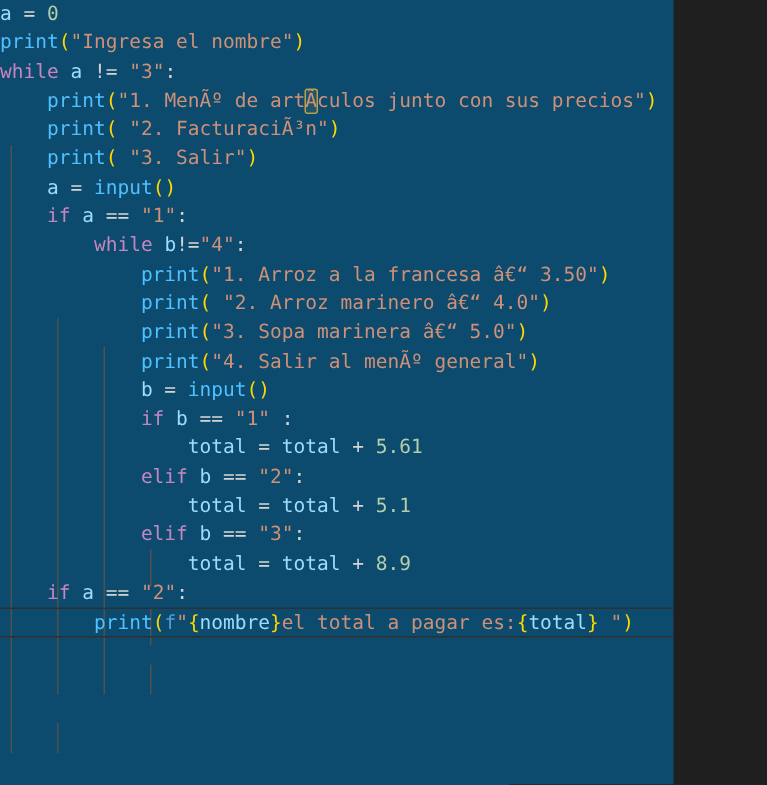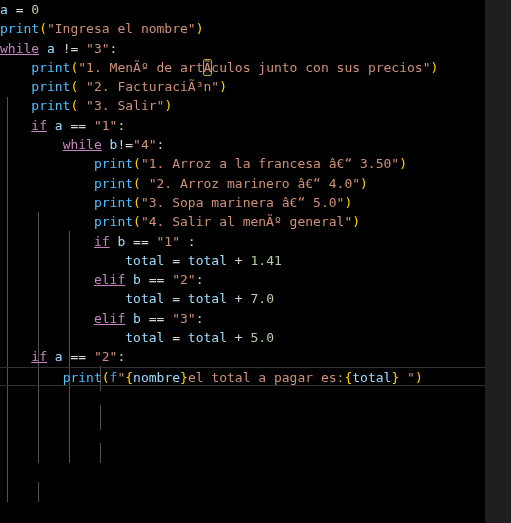--- a/index.html
+++ b/index.html
@@ -2,23 +2,23 @@
 <html><head>
 <meta charset="utf-8">
 <style>
   html, body {
     margin: 0;
     padding: 0;
     background: #1f1f1f;
   }
   #editor {
     position: relative;
-    width: 485px;
+    width: 449px;
     height: 523px;
-    background: #000000;
+    background: #0c4a6e;
     font-family: "DejaVu Sans Mono", "Liberation Mono", monospace;
     font-size: 13px;
     line-height: 19.3px;
     overflow: hidden;
     -webkit-font-smoothing: antialiased;
   }
   
   #guides {
     position: absolute;
     left: 0; top: 0;
@@ -44,21 +44,21 @@
     position: relative;
   }
   
   .line.current {
     box-sizing: border-box;
     border-top: 1px solid #303030;
     border-bottom: 1px solid #303030;
     height: 19.3px;
   }
   
-  .kw   { color: #c586c0; text-decoration: underline; }   
+  .kw   { color: #c586c0; }   
   .fn   { color: #4fc1ff; }   
   .var  { color: #9cdcfe; }   
   .num  { color: #b5cea8; }   
   .str  { color: #ce9178; }   
   .op   { color: #d4d4d4; }   
   .p0   { color: #ffd700; }   
   .fp   { color: #569cd6; }
   
   .matchbox {
     outline: 1px solid #b8a14a;
@@ -91,45 +91,47 @@
 
 
     <div class="line"><span class="kw">while</span><span class="op"> </span><span class="var">a</span><span class="op"> </span><span class="op">!=</span><span class="op"> </span><span class="str">"3"</span><span class="op">:</span></div>
 
     <div class="line"><span>    </span><span class="fn">print</span><span class="p0">(</span><span class="str"><span>"1. MenÃº de art</span><span class="matchbox">Ã</span><span>­culos junto con sus precios"</span></span><span class="p0">)</span></div>
 
     <div class="line"><span>    </span><span class="fn">print</span><span class="p0">(</span><span> </span><span class="str">"2. FacturaciÃ³n"</span><span class="p0">)</span></div>
 
     <div class="line"><span>    </span><span class="fn">print</span><span class="p0">(</span><span> </span><span class="str">"3. Salir"</span><span class="p0">)</span></div>
 
+    <div class="line"><span>    </span><span class="var">a</span><span> </span><span class="op">=</span><span> </span><span class="fn">input</span><span class="p0">(</span><span class="p0">)</span></div>
 
     <div class="line"><span>    </span><span class="kw">if</span><span> </span><span class="var">a</span><span> </span><span class="op">==</span><span> </span><span class="str">"1"</span><span class="op">:</span></div>
 
 
     <div class="line"><span>        </span><span class="kw">while</span><span> </span><span class="var">b</span><span class="op">!=</span><span class="str">"4"</span><span class="op">:</span></div>
 
     <div class="line"><span>            </span><span class="fn">print</span><span class="p0">(</span><span class="str">"1. Arroz a la francesa â€“ 3.50"</span><span class="p0">)</span></div>
 
     <div class="line"><span>            </span><span class="fn">print</span><span class="p0">(</span><span> </span><span class="str">"2. Arroz marinero â€“ 4.0"</span><span class="p0">)</span></div>
 
     <div class="line"><span>            </span><span class="fn">print</span><span class="p0">(</span><span class="str">"3. Sopa marinera â€“ 5.0"</span><span class="p0">)</span></div>
 
     <div class="line"><span>            </span><span class="fn">print</span><span class="p0">(</span><span class="str">"4. Salir al menÃº general"</span><span class="p0">)</span></div>
 
+    <div class="line"><span>            </span><span class="var">b</span><span> </span><span class="op">=</span><span> </span><span class="fn">input</span><span class="p0">(</span><span class="p0">)</span></div>
 
     <div class="line"><span>            </span><span class="kw">if</span><span> </span><span class="var">b</span><span> </span><span class="op">==</span><span> </span><span class="str">"1"</span><span> </span><span class="op">:</span></div>
 
-    <div class="line"><span>                </span><span class="var">total</span><span> </span><span class="op">=</span><span> </span><span class="var">total</span><span> </span><span class="op">+</span><span> </span><span class="num">1.41</span></div>
+    <div class="line"><span>                </span><span class="var">total</span><span> </span><span class="op">=</span><span> </span><span class="var">total</span><span> </span><span class="op">+</span><span> </span><span class="num">5.61</span></div>
 
     <div class="line"><span>            </span><span class="kw">elif</span><span> </span><span class="var">b</span><span> </span><span class="op">==</span><span> </span><span class="str">"2"</span><span class="op">:</span></div>
 
-    <div class="line"><span>                </span><span class="var">total</span><span> </span><span class="op">=</span><span> </span><span class="var">total</span><span> </span><span class="op">+</span><span> </span><span class="num">7.0</span></div>
+    <div class="line"><span>                </span><span class="var">total</span><span> </span><span class="op">=</span><span> </span><span class="var">total</span><span> </span><span class="op">+</span><span> </span><span class="num">5.1</span></div>
 
     <div class="line"><span>            </span><span class="kw">elif</span><span> </span><span class="var">b</span><span> </span><span class="op">==</span><span> </span><span class="str">"3"</span><span class="op">:</span></div>
 
-    <div class="line"><span>                </span><span class="var">total</span><span> </span><span class="op">=</span><span> </span><span class="var">total</span><span> </span><span class="op">+</span><span> </span><span class="num">5.0</span></div>
+    <div class="line"><span>                </span><span class="var">total</span><span> </span><span class="op">=</span><span> </span><span class="var">total</span><span> </span><span class="op">+</span><span> </span><span class="num">8.9</span></div>
 
     <div class="line"><span>    </span><span class="kw">if</span><span> </span><span class="var">a</span><span> </span><span class="op">==</span><span> </span><span class="str">"2"</span><span class="op">:</span></div>
 
     <div class="line current"><span>        </span><span class="fn">print</span><span class="p0">(</span><span class="fp">f</span><span class="str">"</span><span class="p0">{</span><span class="var">nombre</span><span class="p0">}</span><span class="str">el total a pagar es:</span><span class="p0">{</span><span class="var">total</span><span class="p0">}</span><span class="str"> "</span><span class="p0">)</span></div>
 
   </div>
 </div>
 
 </body></html>

